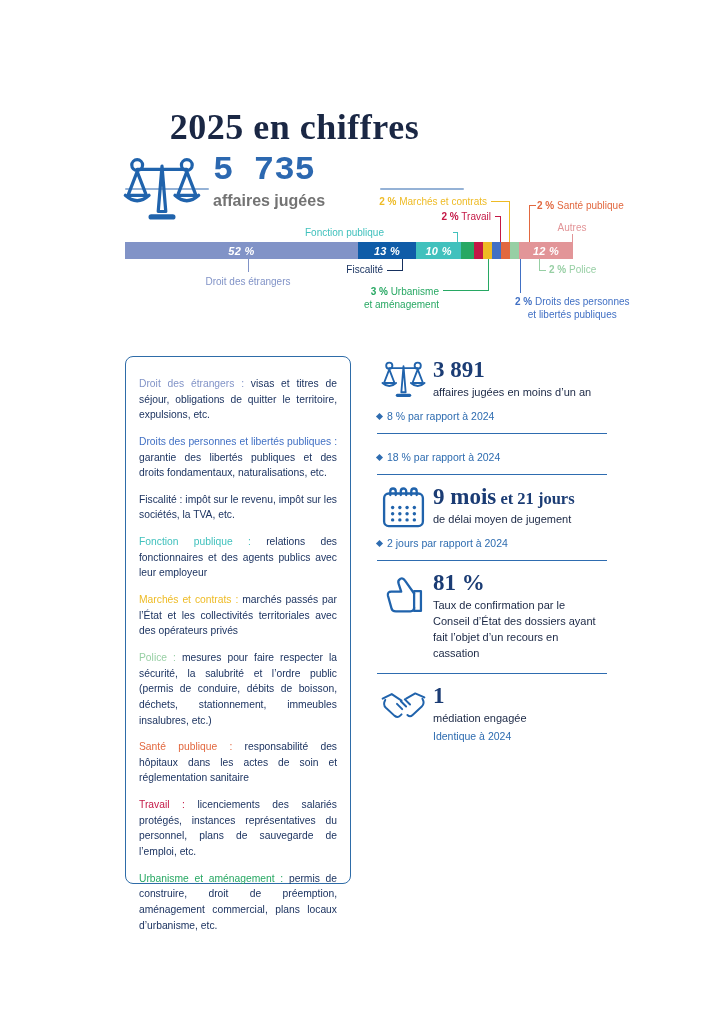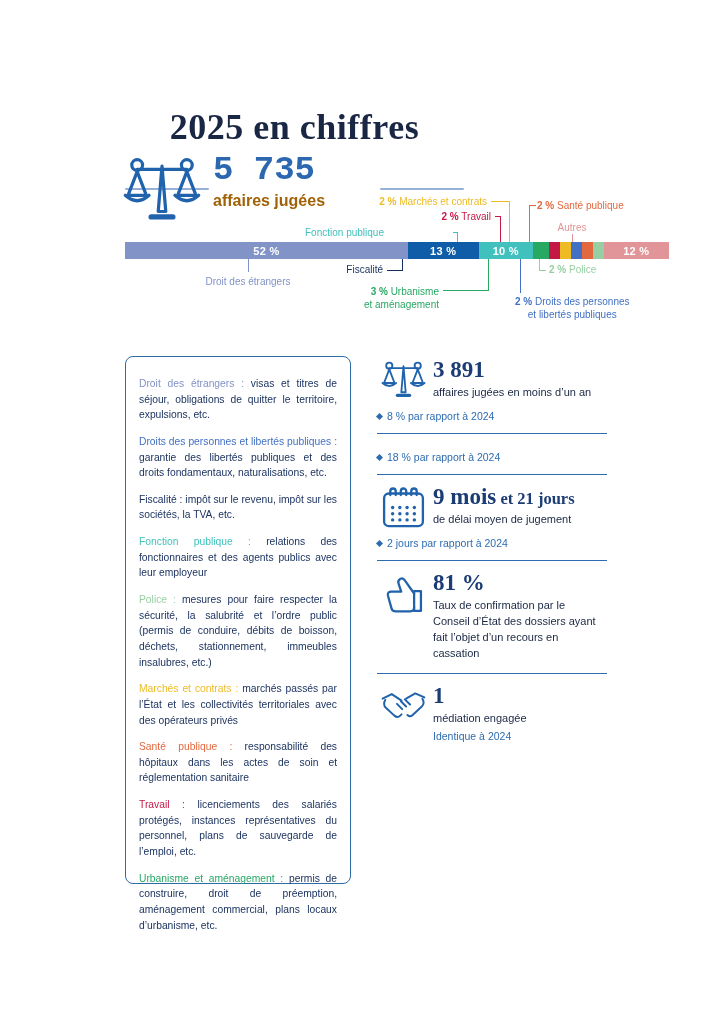--- a/index.html
+++ b/index.html
@@ -8,24 +8,24 @@
   
   .title-row{position:absolute;left:0;top:82px;width:589px;text-align:center;}
   .page-title{display:inline-block;font-family:"Liberation Serif",serif;font-weight:700;
         font-size:36px;color:#1a2744;letter-spacing:.5px;}
   .title-line{position:absolute;top:106px;width:84px;height:2px;background:#95b2d6;border-radius:1px;}
   .line-left{left:125px}.line-right{right:125px}
   
   .hero{position:absolute;left:121px;top:153px;display:flex;gap:10px;align-items:flex-start;}
   .hero-icon svg{width:82px;height:76px;display:block;}
   .hero-value{font-family:Liberation Mono, monospace;font-weight:700;font-size:34px;color:#2c68b0;line-height:1.05;}
-  .hero-label{font-size:16px;font-weight:700;color:#a16207;margin-top:3px;}
+  .hero-label{font-size:16px;font-weight:700;color:#737373;margin-top:3px;}
   
   .chart{position:absolute;left:125px;top:190px;width:478px;height:145px;font-size:10px;}
-  .bar{position:absolute;left:0;top:52px;width:544px;height:17px;display:flex;}
+  .bar{position:absolute;left:0;top:52px;width:448px;height:17px;display:flex;font-style:italic;}
   .seg{height:100%;display:flex;align-items:center;justify-content:center;
        color:#fff;font-weight:700;font-size:11px;letter-spacing:.3px;white-space:nowrap;overflow:hidden;}
   .callout{position:absolute;line-height:1.3;font-size:10px;}
   .callout b{font-weight:700;}
   .conn{position:absolute;box-sizing:border-box;}
   
   .defs-box{position:absolute;left:125px;top:356px;width:226px;height:528px;box-sizing:border-box;
         border:1.5px solid #2e6ca8;border-radius:8px;padding:19px 13px 10px;}
   .def{margin:0 0 11px;font-size:10.3px;line-height:1.52;color:#1d3461;text-align:justify;}
   .def b{font-weight:400;}
@@ -110,22 +110,22 @@
         <div class="callout" style="left: 407px; top: 31px; width: 80px; text-align: center; color: rgb(226, 149, 152);">Autres</div>
         <div class="conn" style="left: 447px; top: 44px; width: 1px; height: 8px; border-left: 1.5px solid rgb(226, 149, 152);"></div>
       </div>
   </div>
 
   <div class="defs-box" id="defs">
       <p class="def"><b style="color: rgb(129, 147, 199);">Droit des étrangers : </b>visas et titres de séjour, obligations de quitter le territoire, expulsions, etc.</p>
       <p class="def"><b style="color: rgb(65, 112, 196); margin-top: 32px;">Droits des personnes et libertés publiques : </b>garantie des libertés publiques et des droits fondamentaux, naturalisations, etc.</p>
       <p class="def"><b style="color: rgb(29, 52, 97);">Fiscalité : </b>impôt sur le revenu, impôt sur les sociétés, la TVA, etc.</p>
       <p class="def"><b style="color: rgb(65, 193, 189);">Fonction publique : </b>relations des fonctionnaires et des agents publics avec leur employeur</p>
+      <p class="def"><b style="color: rgb(238, 187, 37);">Marchés et contrats : </b>marchés passés par l’État et les collectivités territoriales avec des opérateurs privés</p>
       <p class="def"><b style="color: rgb(151, 207, 164);">Police : </b>mesures pour faire respecter la sécurité, la salubrité et l’ordre public (permis de conduire, débits de boisson, déchets, stationnement, immeubles insalubres, etc.)</p>
-      <p class="def"><b style="color: rgb(238, 187, 37);">Marchés et contrats : </b>marchés passés par l’État et les collectivités territoriales avec des opérateurs privés</p>
       <p class="def"><b style="color: rgb(226, 104, 63);">Santé publique : </b>responsabilité des hôpitaux dans les actes de soin et réglementation sanitaire</p>
       <p class="def"><b style="color: rgb(196, 24, 70);">Travail : </b>licenciements des salariés protégés, instances représentatives du personnel, plans de sauvegarde de l’emploi, etc.</p>
       <p class="def"><b style="color: rgb(39, 168, 99);">Urbanisme et aménagement : </b>permis de construire, droit de préemption, aménagement commercial, plans locaux d’urbanisme, etc.</p>
     </div>
 
   <div class="stats" id="stats">
       <div class="stat">
         <div class="stat-row">
           <span class="stat-icon">
             <svg viewBox="0 0 76 66" fill="none" stroke="#2063ac" stroke-width="3" stroke-linecap="round" stroke-linejoin="round">

